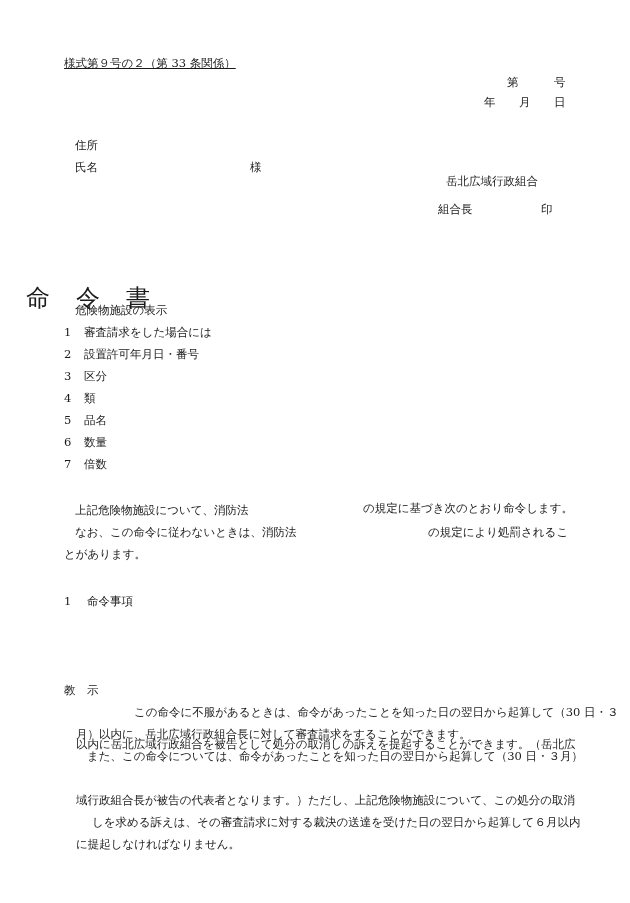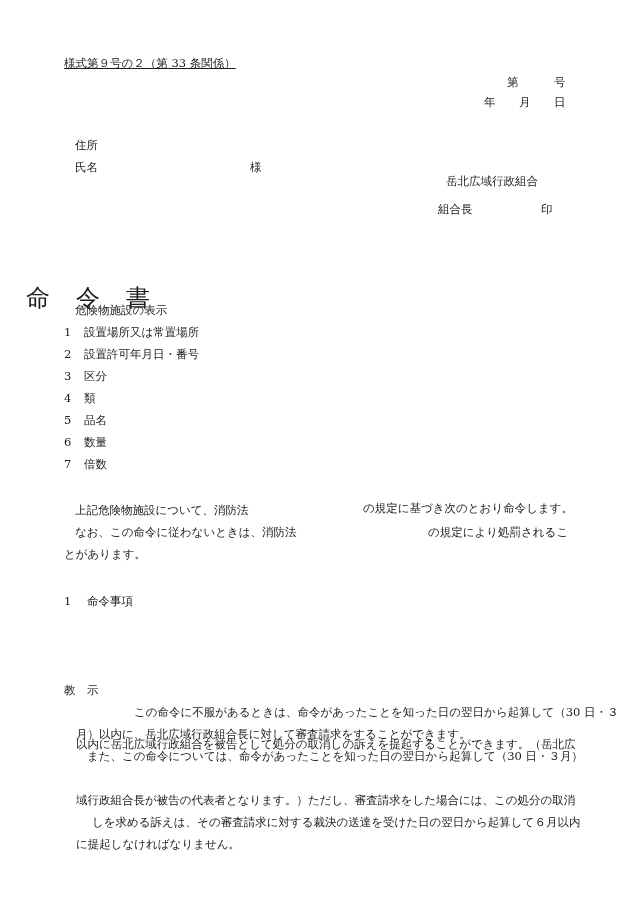--- a/index.html
+++ b/index.html
@@ -78,21 +78,21 @@
   <div class="abs issuer-title">組合長</div>
   <div class="abs issuer-seal">印</div>
 
   <div class="abs doc-title">命令書</div>
 
   <div class="abs facility-heading">危険物施設の表示</div>
 
   <div class="abs facility-list">
     <div class="facility-item" style="top:0px">
       <span class="num">1</span>
-      <span class="lbl">設置場所又は常置場所</span>
+      <span class="lbl">審査請求をした場合には</span>
     </div>
     <div class="facility-item" style="top:22px">
       <span class="num">2</span>
       <span class="lbl">設置許可年月日・番号</span>
     </div>
     <div class="facility-item" style="top:44px">
       <span class="num">3</span>
       <span class="lbl">区分</span>
     </div>
     <div class="facility-item" style="top:66px">
@@ -126,18 +126,18 @@
     <span class="lbl">命令事項</span>
   </div>
 
   <div class="abs instr-heading">教　示</div>
 
   <div>
     <div class="para-line" style="left:87px; top:707px;margin-left:47px;">この命令に不服があるときは、命令があったことを知った日の翌日から起算して（30 日・３</div>
     <div class="para-line" style="left:76px; top:729px;">月）以内に、岳北広域行政組合長に対して審査請求をすることができます。</div>
     <div class="para-line" style="left:87px; top:751px;">また、この命令については、命令があったことを知った日の翌日から起算して（30 日・３月）</div>
     <div class="para-line" style="left:76px; top:739px;">以内に岳北広域行政組合を被告として処分の取消しの訴えを提起することができます。（岳北広</div>
-    <div class="para-line" style="left:76px; top:795px;">域行政組合長が被告の代表者となります。）ただし、審査請求をした場合には、この処分の取消</div>
+    <div class="para-line" style="left:76px; top:795px;">域行政組合長が被告の代表者となります。）ただし、上記危険物施設について、この処分の取消</div>
     <div class="para-line" style="left:92px; top:817px;">しを求める訴えは、その審査請求に対する裁決の送達を受けた日の翌日から起算して６月以内</div>
     <div class="para-line" style="left:76px; top:839px;">に提起しなければなりません。</div>
   </div>
 
 </div>
 
 </body></html>

